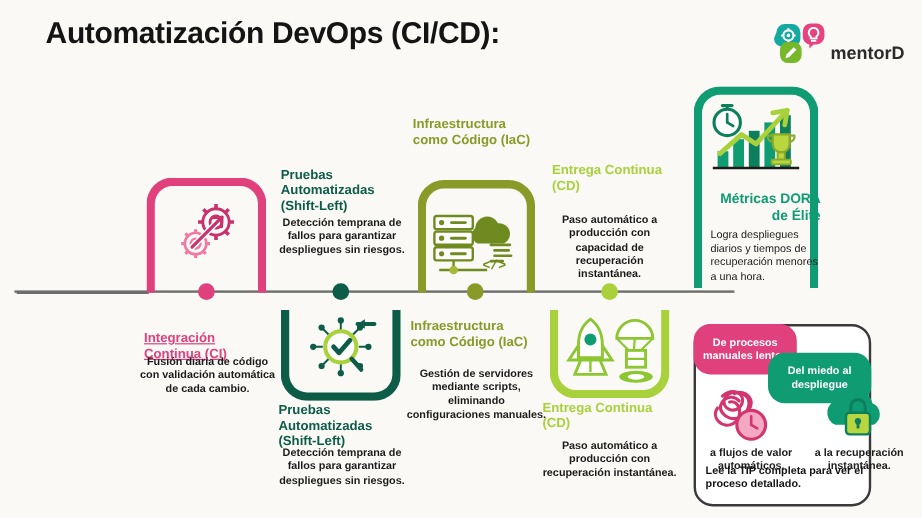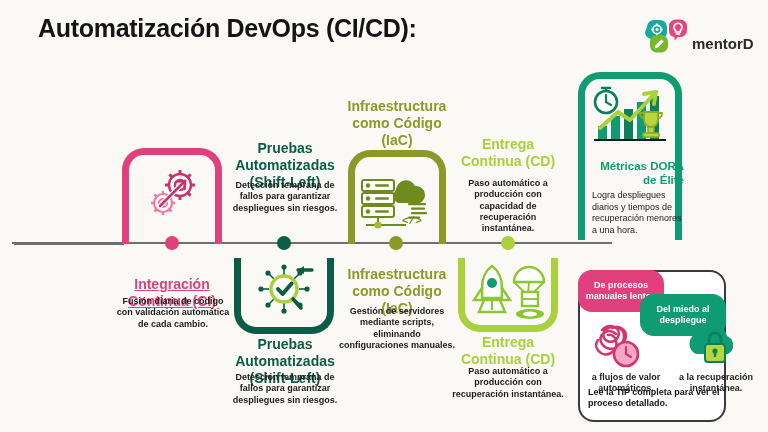--- a/index.html
+++ b/index.html
@@ -74,22 +74,21 @@
     border-width: 7px 7px 0 7px;
     border-radius: 22px 22px 0 0;
   }
   
   .bracket.down {
     border-width: 0 7px 7px 7px;
     border-radius: 0 0 22px 22px;
   }
   .node-head {
     position: absolute;
-    text-align: center;
-    font-size: 14px;
+    font-size: 11px;
     font-weight: bold;
     line-height: 1.2;
   }
   .node-body {
     position: absolute;
     text-align: center;
     font-size: 9px;
     font-weight: bold;
     line-height: 1.25;
     color: #1b1b1b;

